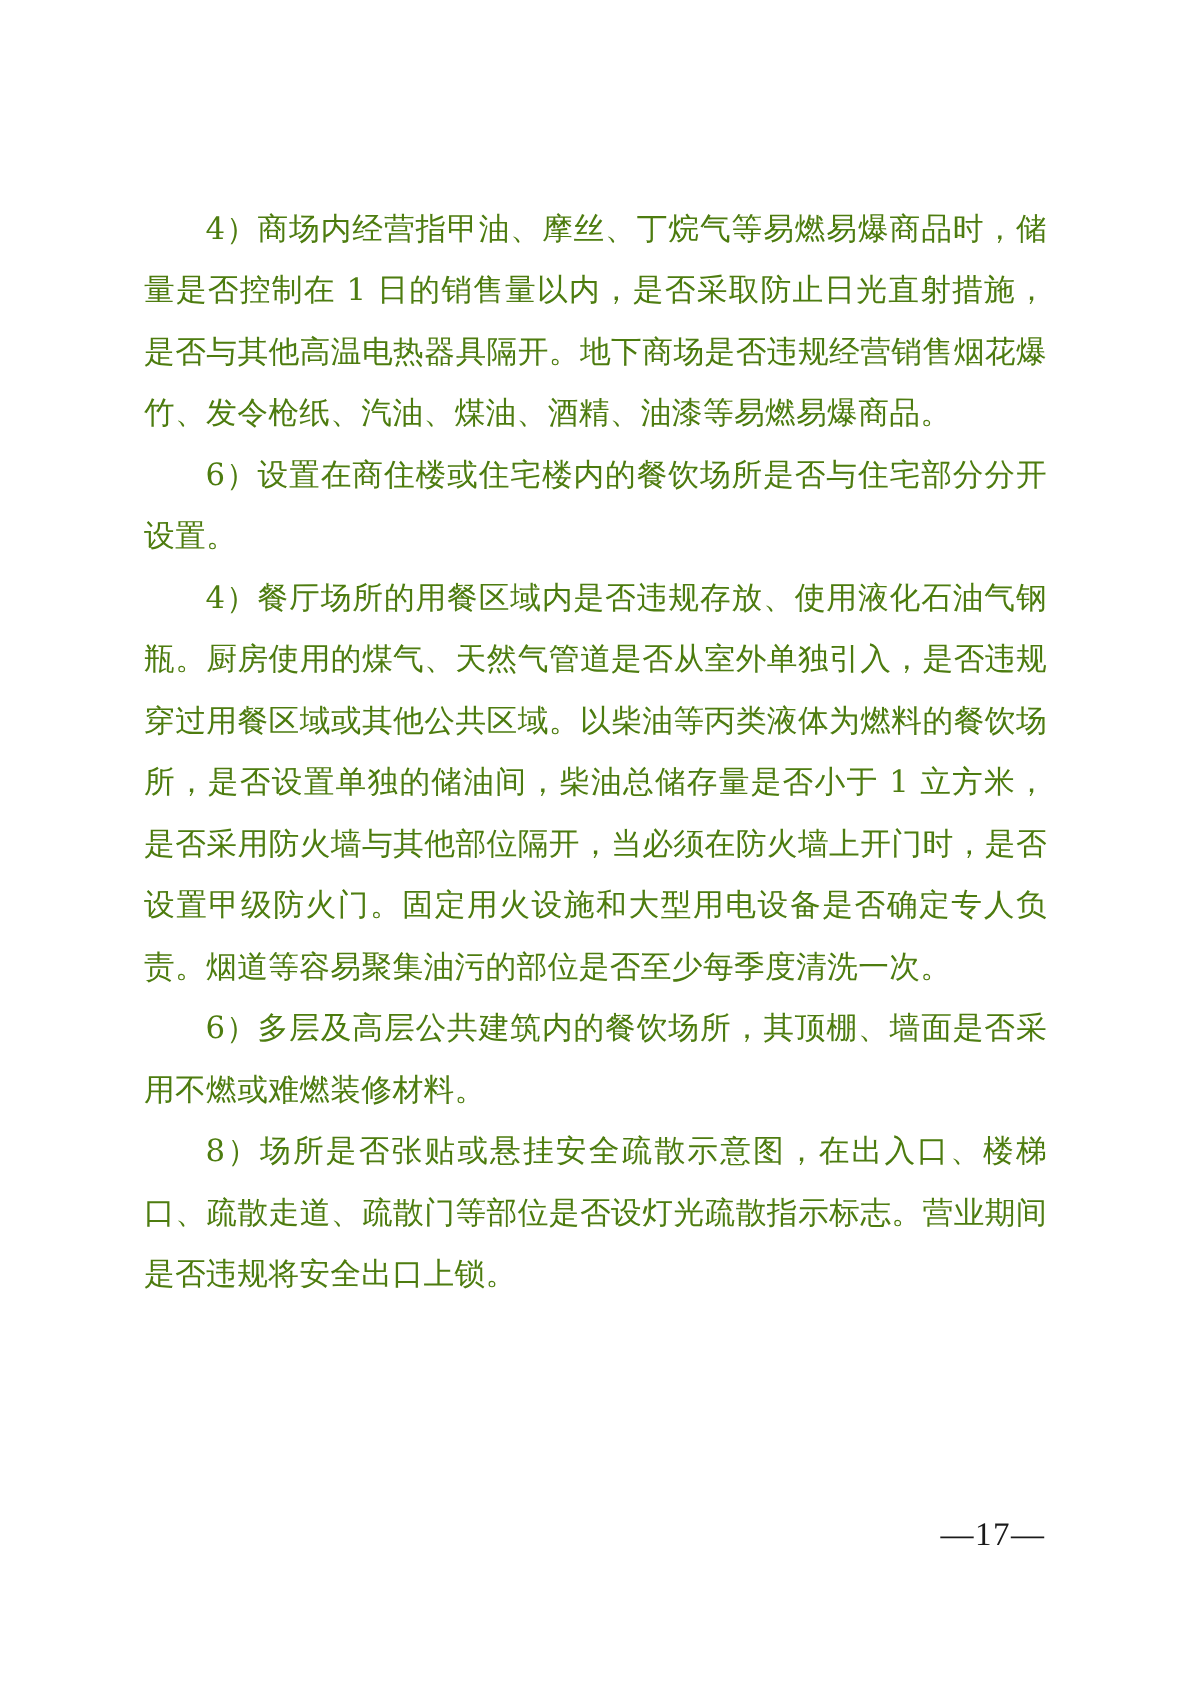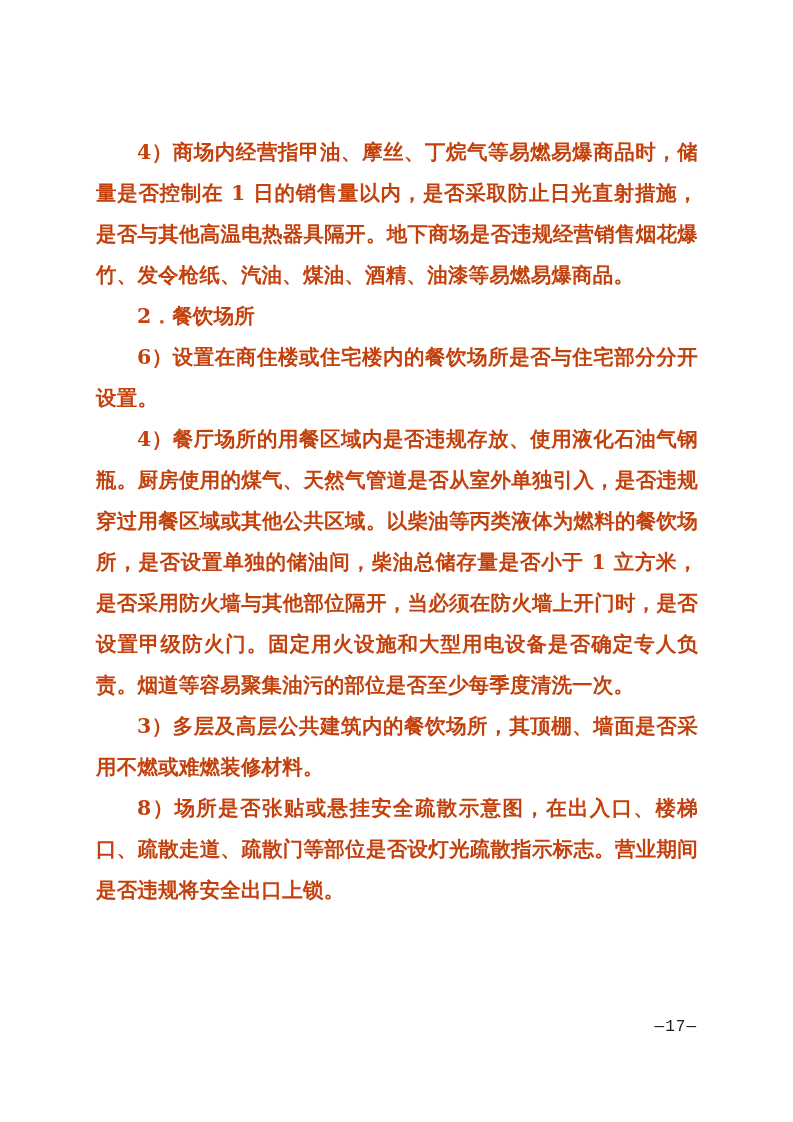--- a/index.html
+++ b/index.html
@@ -30,42 +30,40 @@
     width: 602px;
   }
   .para {
     font-size: 20.5px;
     line-height: 41px;
     text-align: justify;
     text-justify: inter-ideograph;
     margin: 0 0 0 0;
     letter-spacing: 0.2px;
     text-indent: 2em;
-    color: #c2410c;
-    font-weight: bold;
+    color: #4d7c0f;
   }
   .page-number {
     position: absolute;
     right: 96px;
     bottom: 86px;
-    font-size: 16px;
+    font-size: 22px;
     letter-spacing: 1px;
     color: #1a1a1a;
-    font-family: Liberation Mono, monospace;
+    font-family: Liberation Serif, serif;
   }
   .doc-body {
     position: relative;
   }
 </style>
 </head>
 <body>
 
 <div class="page">
   <div class="content doc-body">
     <p class="para">4）商场内经营指甲油、摩丝、丁烷气等易燃易爆商品时，储量是否控制在 1 日的销售量以内，是否采取防止日光直射措施，是否与其他高温电热器具隔开。地下商场是否违规经营销售烟花爆竹、发令枪纸、汽油、煤油、酒精、油漆等易燃易爆商品。</p>
-    <p class="para">2．餐饮场所</p>
     <p class="para">6）设置在商住楼或住宅楼内的餐饮场所是否与住宅部分分开设置。</p>
     <p class="para">4）餐厅场所的用餐区域内是否违规存放、使用液化石油气钢瓶。厨房使用的煤气、天然气管道是否从室外单独引入，是否违规穿过用餐区域或其他公共区域。以柴油等丙类液体为燃料的餐饮场所，是否设置单独的储油间，柴油总储存量是否小于 1 立方米，是否采用防火墙与其他部位隔开，当必须在防火墙上开门时，是否设置甲级防火门。固定用火设施和大型用电设备是否确定专人负责。烟道等容易聚集油污的部位是否至少每季度清洗一次。</p>
-    <p class="para">3）多层及高层公共建筑内的餐饮场所，其顶棚、墙面是否采用不燃或难燃装修材料。</p>
+    <p class="para">6）多层及高层公共建筑内的餐饮场所，其顶棚、墙面是否采用不燃或难燃装修材料。</p>
     <p class="para">8）场所是否张贴或悬挂安全疏散示意图，在出入口、楼梯口、疏散走道、疏散门等部位是否设灯光疏散指示标志。营业期间是否违规将安全出口上锁。</p>
   </div>
   <div class="page-number">—17—</div>
 </div>
 
 </body></html>

